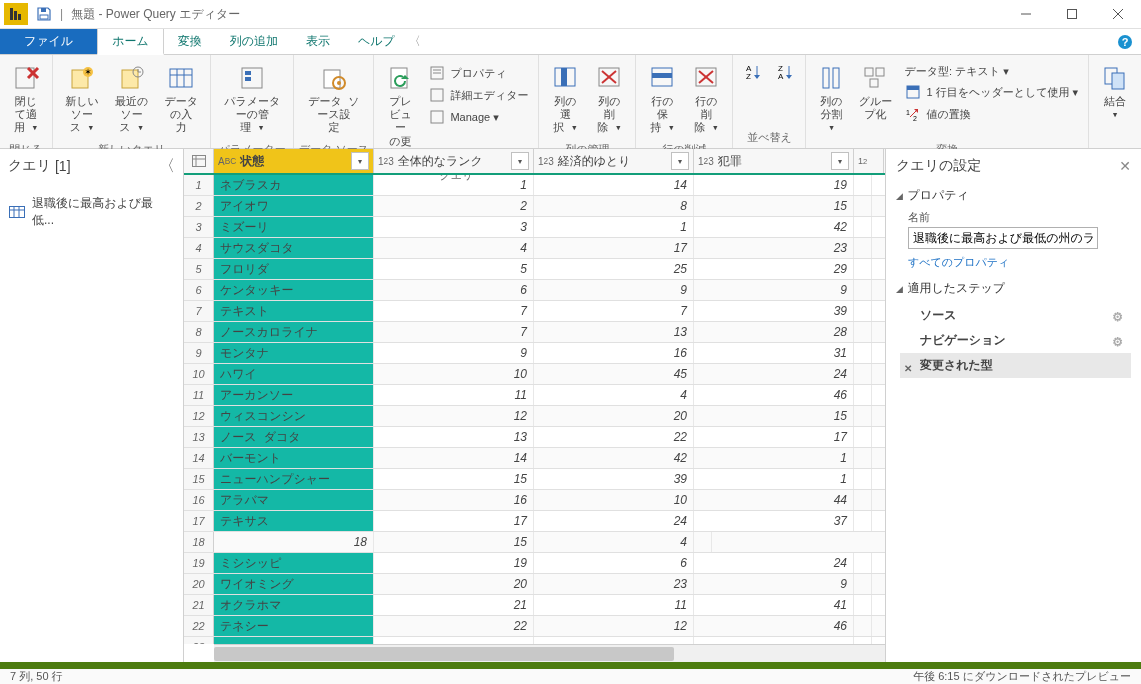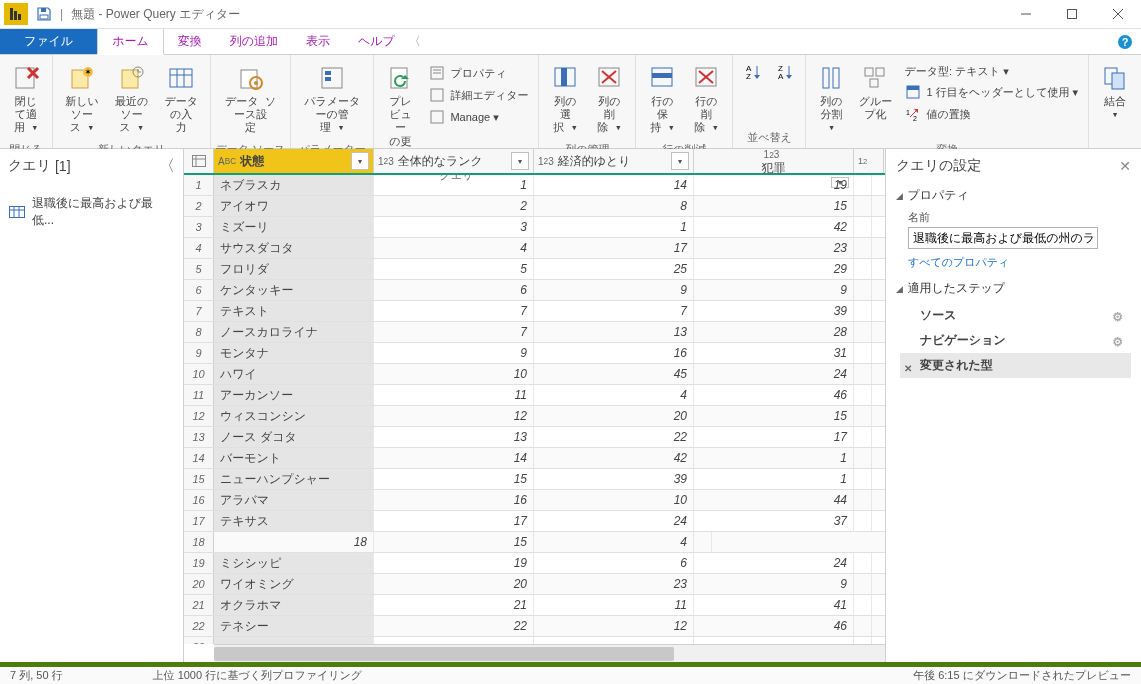--- a/index.html
+++ b/index.html
@@ -10,21 +10,21 @@
 .titlebar .app-icon { width: 24px; height: 22px; margin: 0 4px; display: flex; align-items: center; justify-content: center; background: #e6b800; }
 .titlebar .app-icon svg { width: 16px; height: 16px; }
 .titlebar .save-icon { width: 24px; height: 24px; display: flex; align-items: center; justify-content: center; }
 .titlebar .sep { margin: 0 4px; color: #888; }
 .titlebar .title { color: #666; flex: 1; padding-left: 4px; }
 .titlebar .win-controls { display: flex; }
 .titlebar .win-btn { width: 46px; height: 29px; display: flex; align-items: center; justify-content: center; color: #555; }
 
 
 .tabstrip { height: 26px; display: flex; align-items: stretch; background: #fff; border-bottom: 1px solid #d0d0d0; position: relative;}
-.tabstrip .tab { padding: 0 14px; display: flex; align-items: center; color: #a21caf; font-size: 12px; cursor: pointer; }
+.tabstrip .tab { padding: 0 14px; display: flex; align-items: center; color: #0f766e; font-size: 12px; cursor: pointer; }
 .tabstrip .tab.file { background: #196cbf; color: #fff; padding: 0 24px; }
 .tabstrip .tab.active { border-left:1px solid #d0d0d0; border-right:1px solid #d0d0d0; border-bottom: 2px solid #fff; margin-bottom:-1px; background:#fff; }
 .tabstrip .help-icon { margin-left: auto; margin-right: 8px; display:flex; align-items:center; color:#1a6fc4; font-weight:bold; }
 .tabstrip .collapse-arrow { margin-right: 6px; display:flex; align-items:center; color:#888;}
 
 
 .ribbon { height: 94px; background: #f7f7f7; border-bottom: 1px solid #d0d0d0; display: flex; }
 .rgroup { border-right: 1px solid #e0e0e0; display: flex; flex-direction: column; align-items: center; padding: 3px 4px 0 4px; }
 .rgroup-items { display: flex; flex:1; align-items:flex-start; }
 .rgroup-label { font-size: 11px; color: #666; padding: 2px 0 3px 0; text-align:center; white-space:nowrap; }
@@ -51,30 +51,30 @@
 .gridarea { flex:1; display:flex; flex-direction:column; overflow:hidden; border-right:1px solid #d0d0d0;}
 .grid-header-row { height: 26px; display:flex; background:#f7f7f7; border-bottom:2px solid #129e7a; }
 .grid-header-row .rownum-head { width:30px; border-right:1px solid #d0d0d0; display:flex; align-items:center; justify-content:center; }
 .grid-header-row .col-head { border-right:1px solid #d0d0d0; display:flex; align-items:center; padding: 0 4px; font-size:12px; position:relative;}
 .col-head.selected { background:#f0c419; }
 .col-head .typeicon { margin-right:4px; font-size:10px; color:#666; display:flex; align-items:center;}
 .col-head .filter-btn { margin-left:auto; width:18px; height:18px; border:1px solid #c0c0c0; background:#fff; display:flex; align-items:center; justify-content:center; font-size:8px; color:#555; cursor:pointer;}
 .col-head.c0 { width:160px; }
 .col-head.c1 { width:160px; }
 .col-head.c2 { width:160px; }
-.col-head.c3 { width:160px;flex-direction:column; }
+.col-head.c3 { width:160px; }
 .col-head.c4 { width:30px; }
 
 .grid-body { flex:1; overflow:hidden; position:relative;}
 .grid-scroll { position:absolute; inset:0; overflow-y:scroll; overflow-x:hidden; }
 .grow { display:flex; height:21px; border-bottom:1px solid #e0e0e0; font-size:12px; }
 .grow .rownum { width:30px; border-right:1px solid #d0d0d0; background:#f7f7f7; display:flex; align-items:center; justify-content:center; font-style:italic; color:#666; font-size:11px;}
 .grow .cell { border-right:1px solid #e8e8e8; display:flex; align-items:center; padding:0 6px; overflow:hidden;}
 .grow .cell.num { justify-content:flex-end; font-style:italic; }
-.grow .cell.selcol { background:#e5e5e5; }
+.grow .cell.selcol { background:#14b8a6;font-family:Liberation Mono, monospace; }
 .grow:nth-child(even) { background:#fafafa; }
 .cell.c0 { width:160px; }
 .cell.c1 { width:160px; }
 .cell.c2 { width:160px; }
 .cell.c3 { width:160px; }
 .cell.c4 { width:18px; }
 
 .grid-hscroll { height:18px; border-top:1px solid #d0d0d0; background:#f0f0f0; position:relative; margin-left:30px;}
 .grid-hscroll .thumb { position:absolute; left:0; top:2px; height:14px; width:460px; background:#c8c8c8; border-radius:2px;}
 
@@ -89,21 +89,21 @@
 .plbl { font-size:11px; color:#555; margin:4px 0 2px 12px;}
 .pinput { margin-left:12px; width:190px; border:1px solid #b0b0b0; padding:3px 4px; font-size:12px;}
 .plink { color:#1a6fc4; font-size:11px; margin-left:12px; cursor:pointer; display:inline-block; margin-top:6px;}
 .steplist { margin-left:4px; }
 .step { padding:4px 8px 4px 20px; font-size:12px; position:relative; cursor:pointer; display:flex; align-items:flex-end;font-weight:bold;}
 .step .gear { margin-left:auto; color:#aaa; }
 .step.selected { background:#e8e8e8; }
 .step.selected::before { content:"✕"; position:absolute; left:4px; font-size:10px; color:#666;}
 
 
-.statusbar { height:22px; border-top:5px solid #4d7c0f; background:#fafafa; display:flex; align-items:center; padding:0 10px; font-size:11px; color:#555;}
+.statusbar { height:22px; border-top:7px solid #4d7c0f; background:#fafafa; display:flex; align-items:center; padding:0 10px; font-size:11px; color:#555;}
 .statusbar .sleft {}
 .statusbar .smid { margin-left:90px; }
 .statusbar .sright { margin-left:auto; }
 
 
 .grid-scroll::-webkit-scrollbar { width:18px; }
 .grid-scroll::-webkit-scrollbar-track { background:#f0f0f0; }
 .grid-scroll::-webkit-scrollbar-thumb { background:#c8c8c8; }
 </style>
 </head>
@@ -219,47 +219,47 @@
         </div>
     </div>
     <div class="rgroup-label">新しいクエリ</div>
   </div>
 
   <div class="rgroup">
     <div class="rgroup-items">
       <div class="rbtn">
           <div class="ricon">
             <svg width="26" height="26">
+              <rect x="3" y="3" width="20" height="20" fill="none" stroke="#888"></rect>
+              <rect x="6" y="6" width="6" height="4" fill="#3a6fb7"></rect>
+              <rect x="6" y="12" width="6" height="4" fill="#3a6fb7"></rect>
+            </svg>
+          </div>
+          <div class="rlabel">パラメーターの管
+理 ▾</div>
+        </div>
+    </div>
+    <div class="rgroup-label">パラメーター</div>
+  </div>
+
+  <div class="rgroup">
+    <div class="rgroup-items">
+      <div class="rbtn">
+          <div class="ricon">
+            <svg width="26" height="26">
               <rect x="3" y="5" width="16" height="18" fill="#fff" stroke="#888"></rect>
               <circle cx="18" cy="18" r="6" fill="none" stroke="#d08a2a" stroke-width="2"></circle>
               <circle cx="18" cy="18" r="2" fill="#d08a2a"></circle>
             </svg>
           </div>
           <div class="rlabel">データ ソース設
 定</div>
         </div>
     </div>
     <div class="rgroup-label">データ ソース</div>
-  </div>
-
-  <div class="rgroup">
-    <div class="rgroup-items">
-      <div class="rbtn">
-          <div class="ricon">
-            <svg width="26" height="26">
-              <rect x="3" y="3" width="20" height="20" fill="none" stroke="#888"></rect>
-              <rect x="6" y="6" width="6" height="4" fill="#3a6fb7"></rect>
-              <rect x="6" y="12" width="6" height="4" fill="#3a6fb7"></rect>
-            </svg>
-          </div>
-          <div class="rlabel">パラメーターの管
-理 ▾</div>
-        </div>
-    </div>
-    <div class="rgroup-label">パラメーター</div>
   </div>
 
   <div class="rgroup">
     <div class="rgroup-items">
       <div class="rbtn">
           <div class="ricon">
             <svg width="26" height="26">
               <rect x="4" y="3" width="16" height="20" fill="#fff" stroke="#888"></rect>
               <path d="M18 16 a5 5 0 1 1 -2 -4" fill="none" stroke="#2a9d5a" stroke-width="2"></path>
               <polygon points="18,10 22,14 14,14" fill="#2a9d5a"></polygon>
@@ -723,15 +723,14 @@
               <span>変更された型</span>
             </div>
         </div>
       </div>
     </div>
   </div>
 </div>
 
 <div class="statusbar">
   <span class="sleft">7 列, 50 行</span>
-  <span class="smid">上位 1000 行に基づく列プロファイリング</span>
   <span class="sright">午後 6:15 にダウンロードされたプレビュー</span>
 </div>
 
 </body></html>

